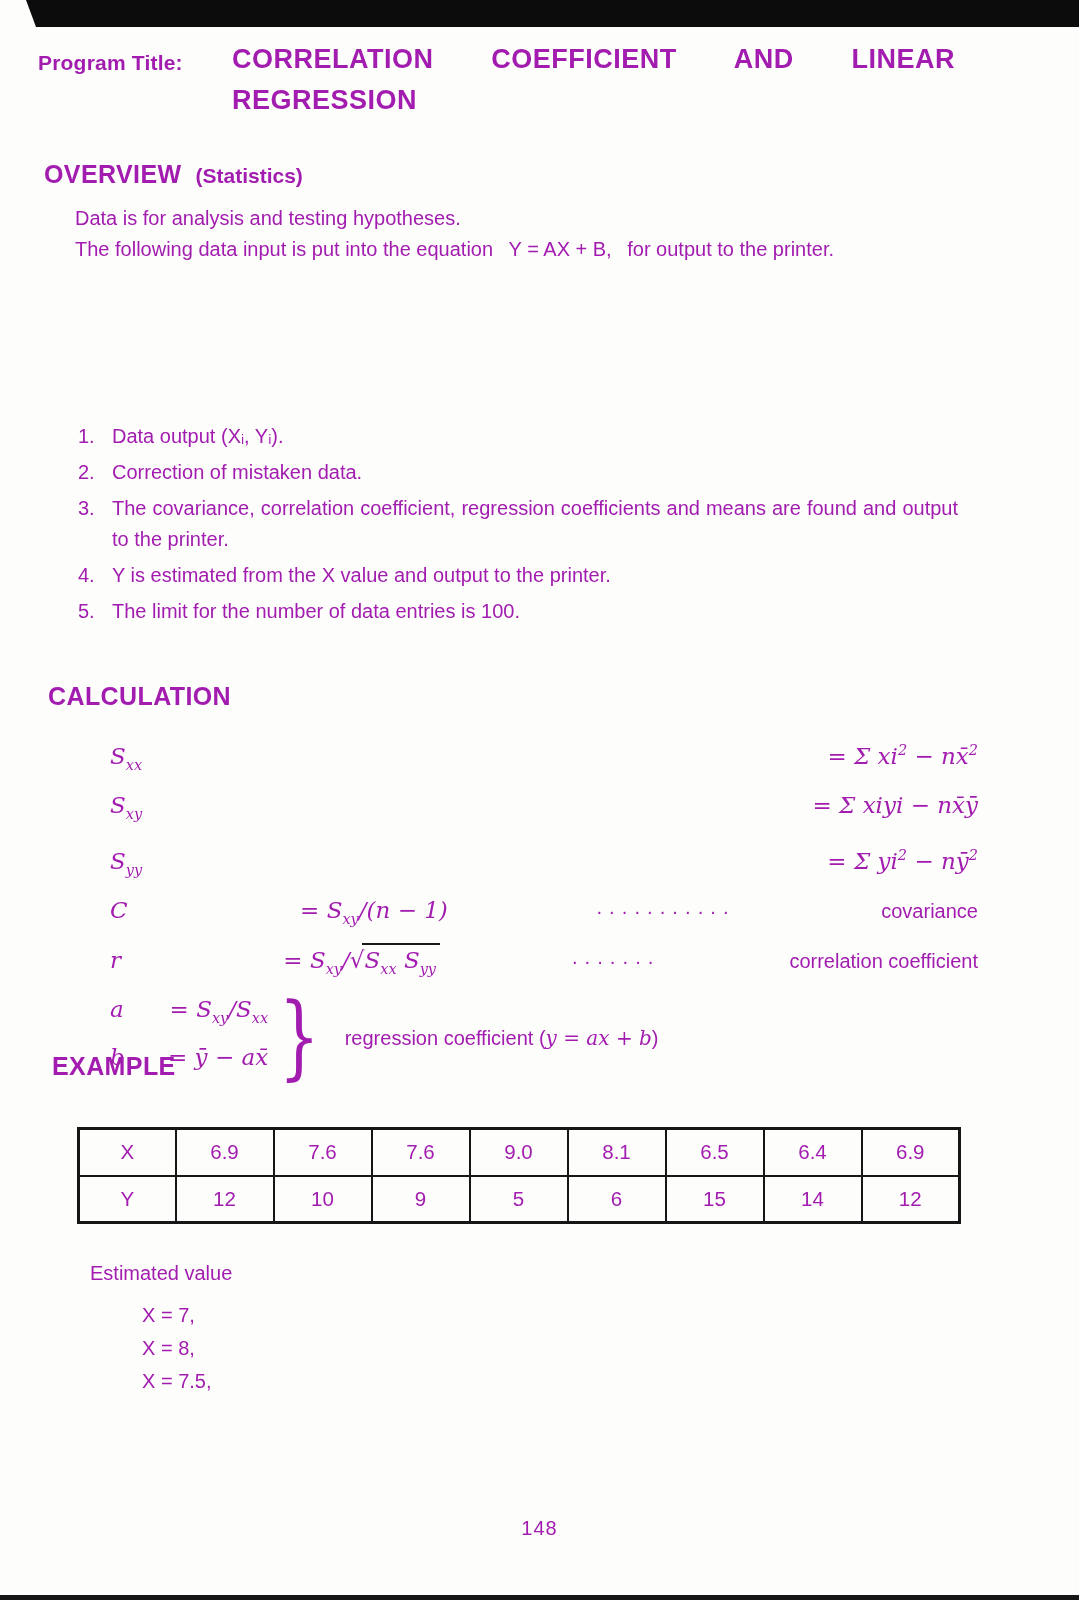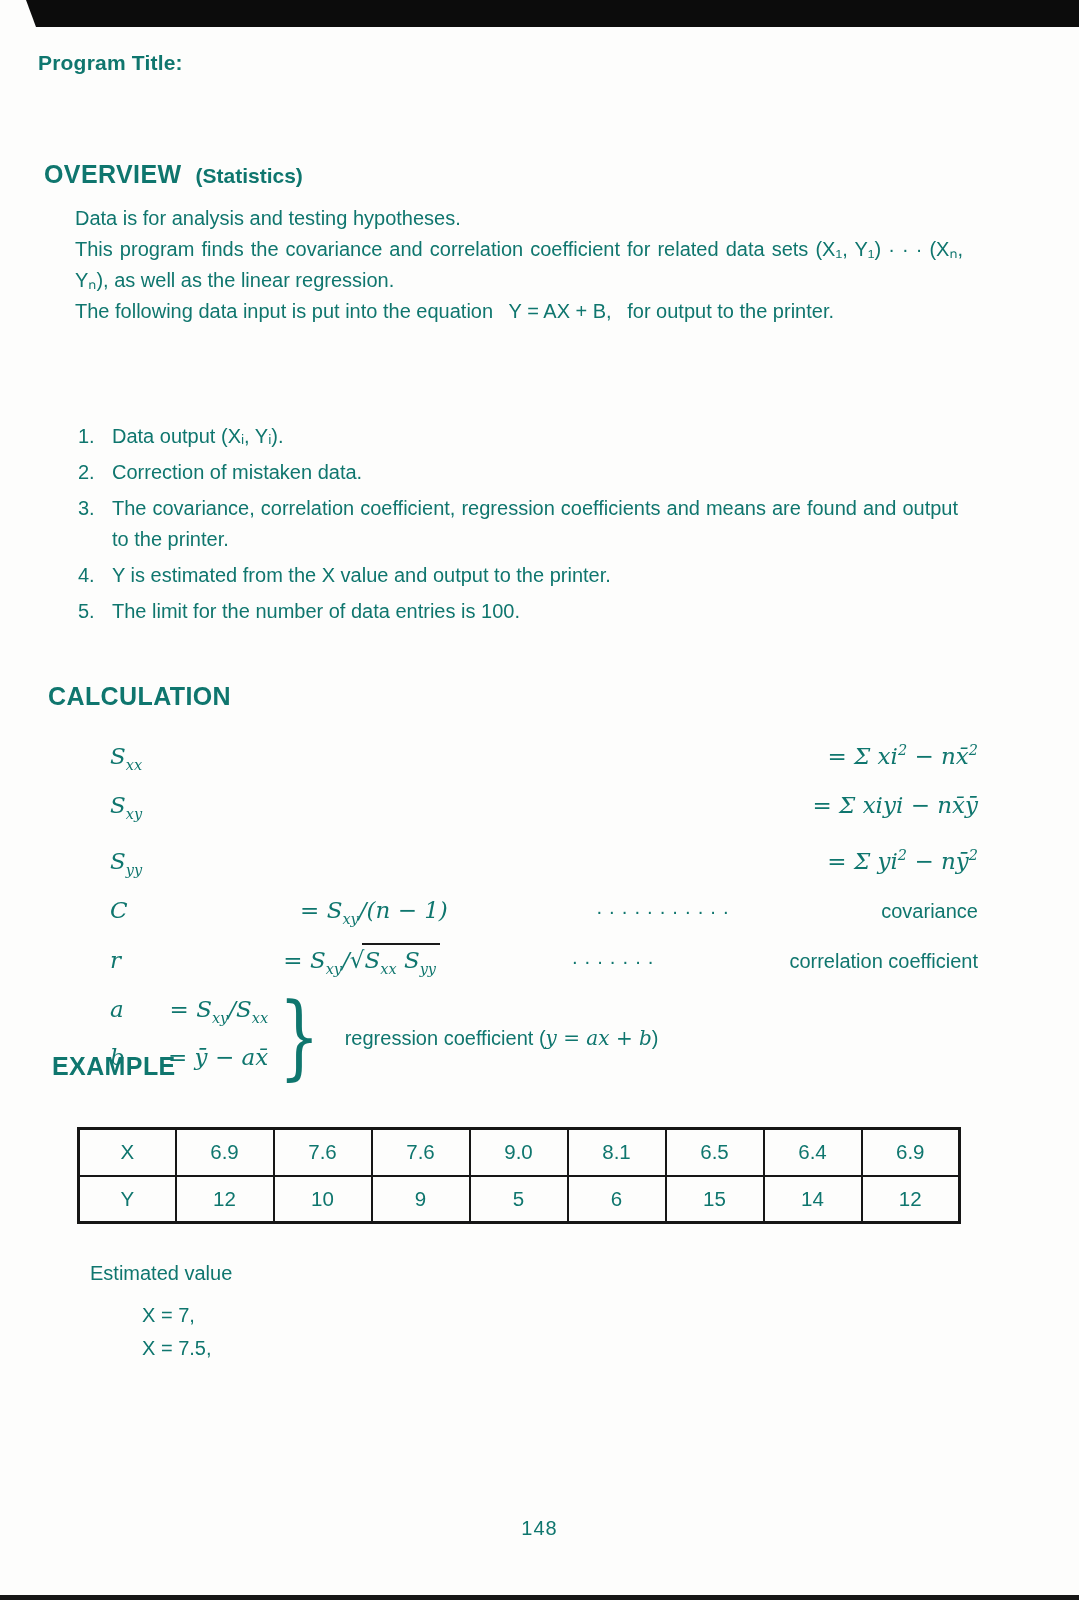--- a/index.html
+++ b/index.html
@@ -1,20 +1,20 @@
 <!DOCTYPE html>
 <html><head>
 <meta charset="utf-8">
 <style>
   * { box-sizing: border-box; margin: 0; padding: 0; }
   html,body { width:1079px; height:1600px; }
   body { background:#e9e9e9; font-family:"Liberation Sans", sans-serif; }
   .page {
     position:relative; width:1079px; height:1600px; overflow:hidden;
-    background:#fdfdfc; color:#0f766e;
+    background:#fdfdfc; color:#a21caf;
   }
   .top-bar { position:absolute; top:0; left:26px; right:0; height:27px; background:#0c0c0c;
     clip-path: polygon(0 0, 100% 0, 100% 100%, 10px 100%); }
   .bottom-bar { position:absolute; bottom:0; left:0; right:0; height:5px; background:#161616; }
 
   
   .title-row { position:absolute; top:44px; left:38px; display:flex; }
   .pt-label { width:194px; font-size:21px; font-weight:bold; padding-top:7px; letter-spacing:0.2px; }
   .title-block { width:723px; }
   .title-line1 { font-size:27px; font-weight:bold; letter-spacing:0.5px;
@@ -75,29 +75,32 @@
 </style>
 </head>
 <body>
 
 <div class="page">
 
   <div class="top-bar"></div>
 
   <div class="title-row">
     <div class="pt-label">Program Title:</div>
+    <div class="title-block">
+      <div class="title-line1">CORRELATION COEFFICIENT AND LINEAR</div>
+      <div class="title-line2">REGRESSION</div>
+    </div>
   </div>
 
   <div class="overview">
     <div>
       <span class="section-heading">OVERVIEW</span><span class="sub-heading">(Statistics)</span>
     </div>
     <div class="body-text">
       <p>Data is for analysis and testing hypotheses.</p>
-      <p>This program finds the covariance and correlation coefficient for related data sets (X₁, Y₁) · · · (Xₙ, Yₙ), as well as the linear regression.</p>
       <p>The following data input is put into the equation  Y = AX + B,  for output to the printer.</p>
     </div>
   </div>
 
   <div class="instructions">
     <div class="inst-list">
       <div class="inst-item">
         <span class="inst-num">1.</span>
         <span class="inst-text">Data output (Xᵢ, Yᵢ).</span>
       </div>
@@ -198,20 +201,21 @@
         <td>14</td>
         <td>12</td>
       </tr>
     </tbody>
       </table>
 
     <div class="estimated">
       <div>Estimated value</div>
       <div class="est-lines">
         <div>X = 7,</div>
+        <div>X = 8,</div>
         <div>X = 7.5,</div>
       </div>
     </div>
   </div>
 
   <div class="page-number">148</div>
 
   <div class="bottom-bar"></div>
 
 </div>

